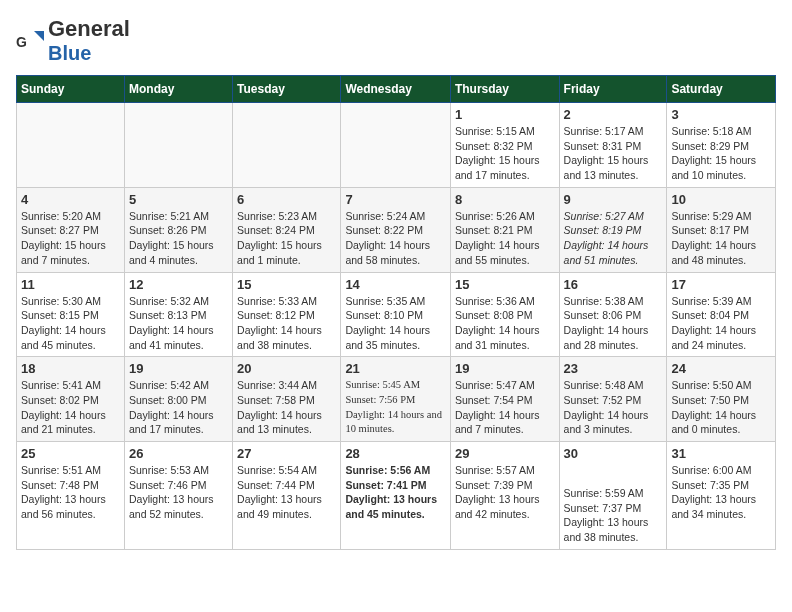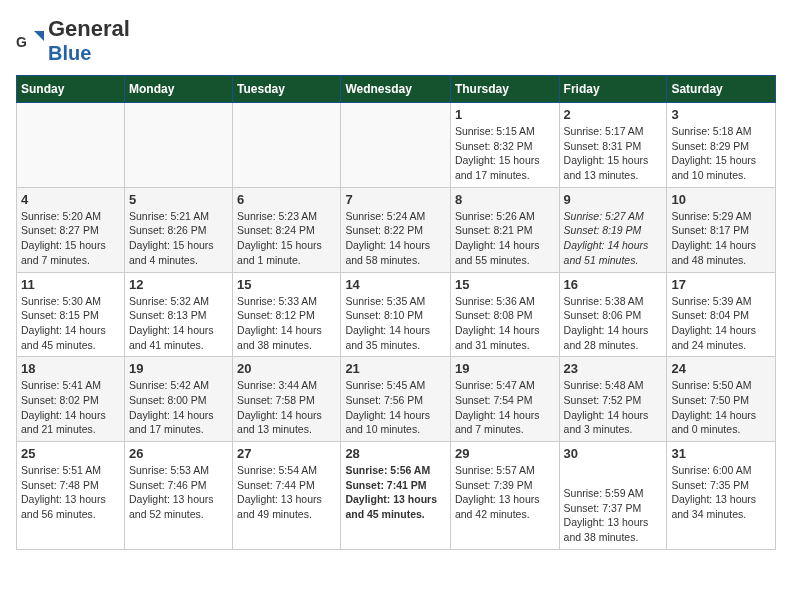--- a/index.html
+++ b/index.html
@@ -244,21 +244,21 @@
 Daylight: 14 hours and 17 minutes.</div>
         </td>
         <td>
           <div class="day-number">20</div>
           <div class="day-info" style="white-space: pre-line;">Sunrise: 3:44 AM
 Sunset: 7:58 PM
 Daylight: 14 hours and 13 minutes.</div>
         </td>
         <td>
           <div class="day-number">21</div>
-          <div class="day-info" style="white-space: pre-line;">Sunrise: 5:45 AM
+          <div class="day-info" style="white-space: pre-line; font-family: Liberation Serif, serif;">Sunrise: 5:45 AM
 Sunset: 7:56 PM
 Daylight: 14 hours and 10 minutes.</div>
         </td>
         <td>
           <div class="day-number">19</div>
           <div class="day-info" style="white-space: pre-line;">Sunrise: 5:47 AM
 Sunset: 7:54 PM
 Daylight: 14 hours and 7 minutes.</div>
         </td>
         <td>

